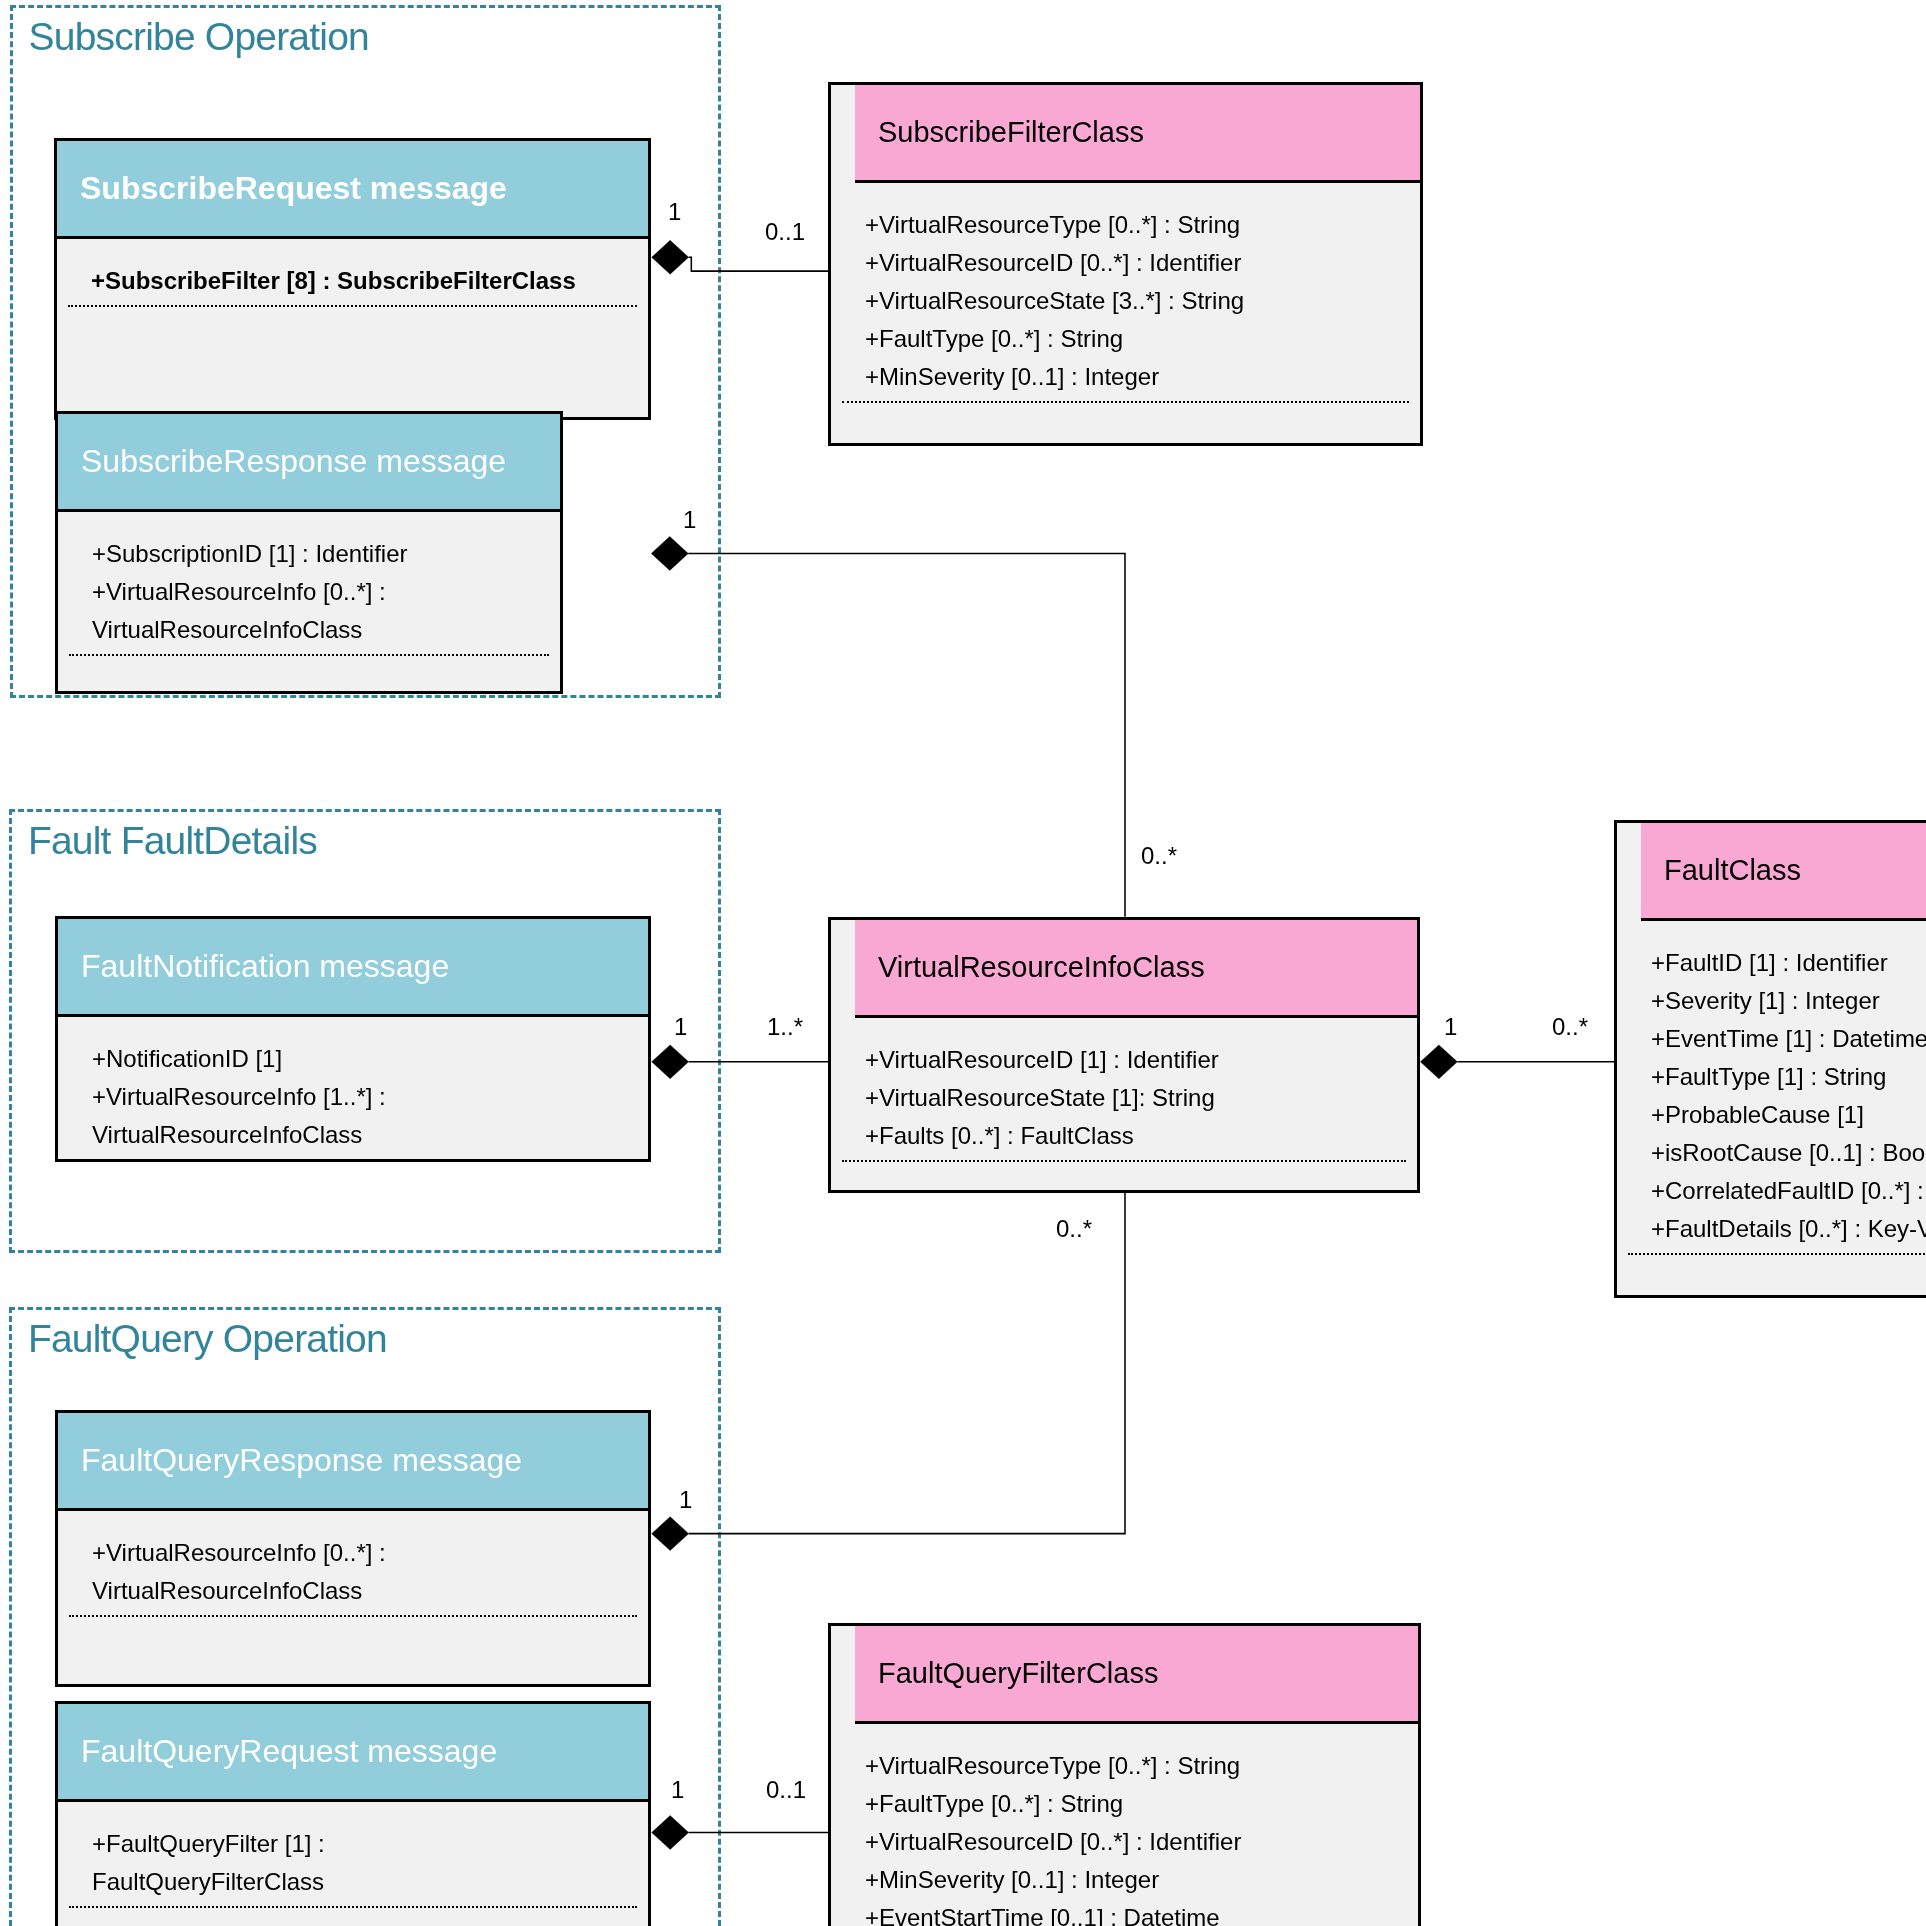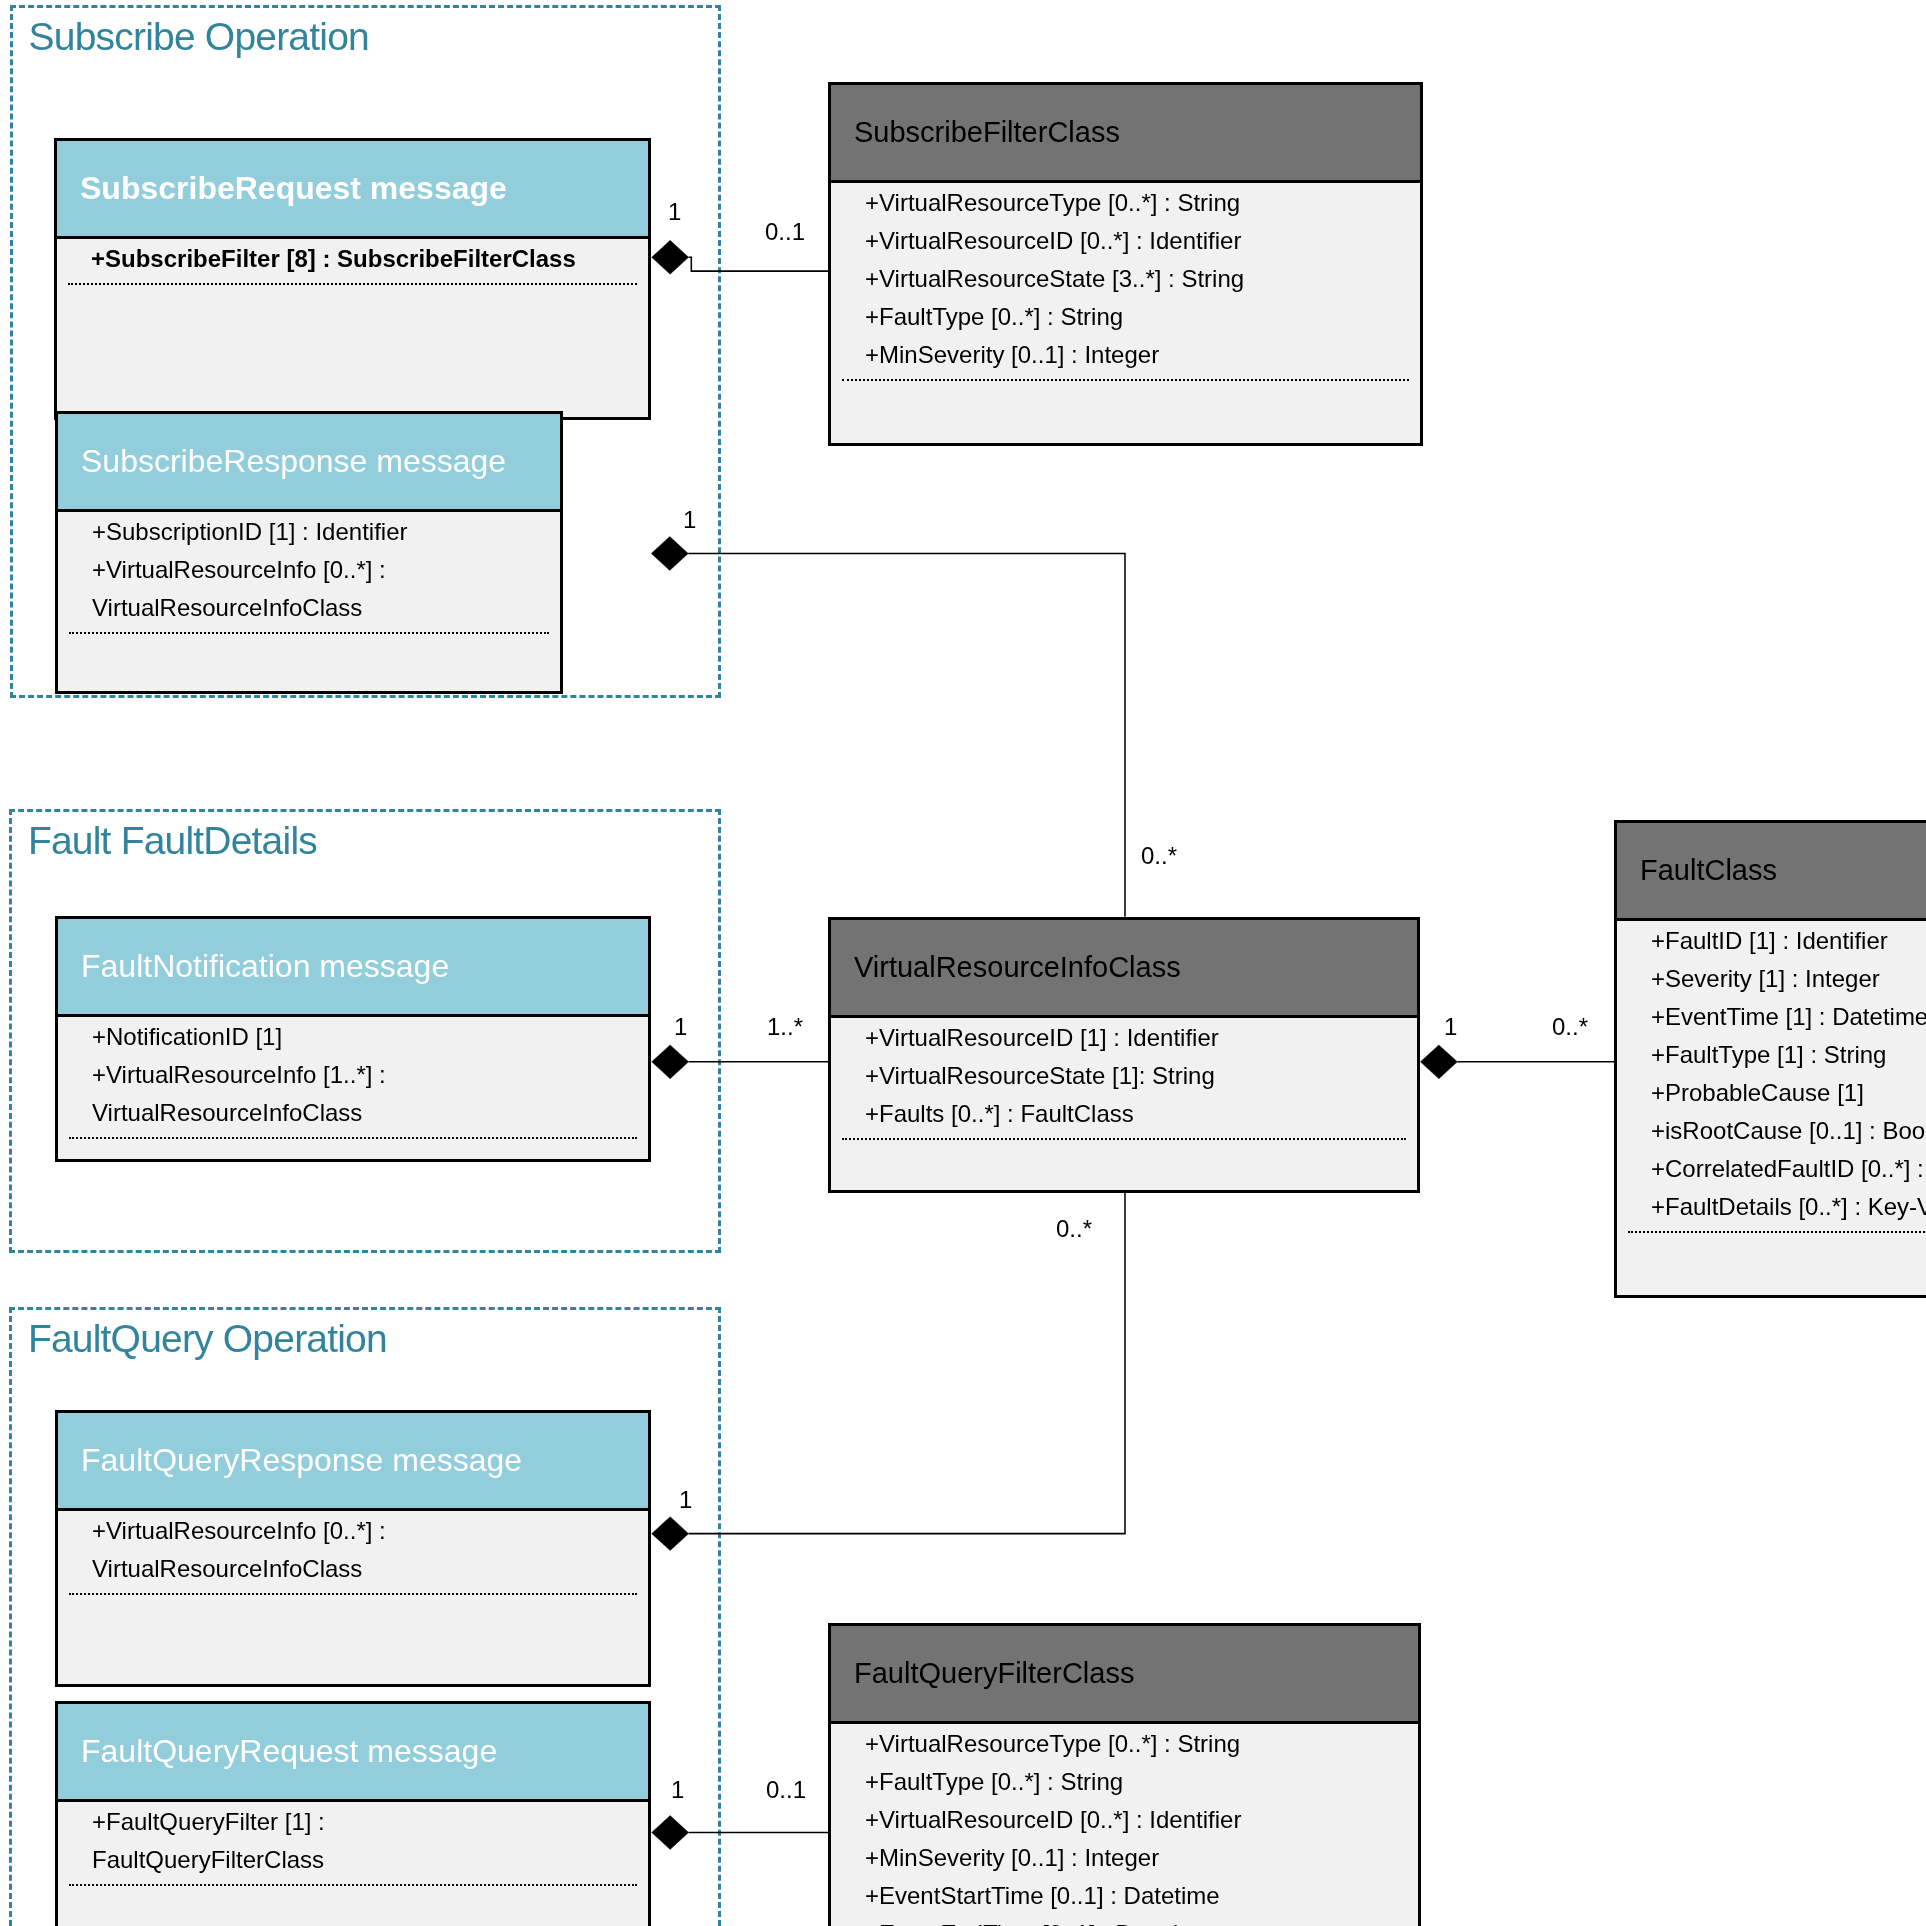--- a/index.html
+++ b/index.html
@@ -5,22 +5,22 @@
   html,body{margin:0;padding:0;background:#fff;}
   #canvas{
     position:relative;width:2208px;height:2022px;background:#ffffff;
     font-family:"Liberation Sans",sans-serif;color:#000;overflow:hidden;
   }
   .group{position:absolute;border:3.1px dashed #31849B;box-sizing:border-box;background:transparent;}
   .group-title{position:absolute;left:16px;top:7px;font-size:39px;line-height:1.15;color:#31849B;letter-spacing:-0.8px;white-space:nowrap;}
   .uml-box{position:absolute;border:3.1px solid #000;box-sizing:border-box;background:#F1F1F1;display:flex;flex-direction:column;}
   .uml-header{flex:0 0 98px;border-bottom:3.1px solid #000;display:flex;align-items:center;padding-left:23px;box-sizing:border-box;white-space:nowrap;overflow:hidden;}
   .uml-header.teal{background:#92CDDC;color:#ffffff;font-size:32px;}
-  .uml-header.white{background:#737373;color:#000000;font-size:29px;}
-  .uml-attrs{flex:1 1 auto;padding-top:1px;font-size:24px;line-height:38px;overflow:hidden;}
+  .uml-header.white{background:#f9a8d4;color:#000000;font-size:29px;margin-left:24px;}
+  .uml-attrs{flex:1 1 auto;padding-top:23px;font-size:24px;line-height:38px;overflow:hidden;}
   .attr-line{padding-left:34px;padding-right:11.6px;white-space:nowrap;}
   .attr-sep{border-top:2.7px dotted #000;margin:5.4px 10.8px 0 10.8px;height:0;}
   .mult{position:absolute;font-size:24px;line-height:1;color:#000;white-space:nowrap;}
   .cline{fill:none;stroke:#000;stroke-width:4;}
   .cdiamond{fill:#000;stroke:#000;}
   #connectors{position:absolute;left:0;top:0;pointer-events:none;}
 </style>
 </head>
 <body>
 

